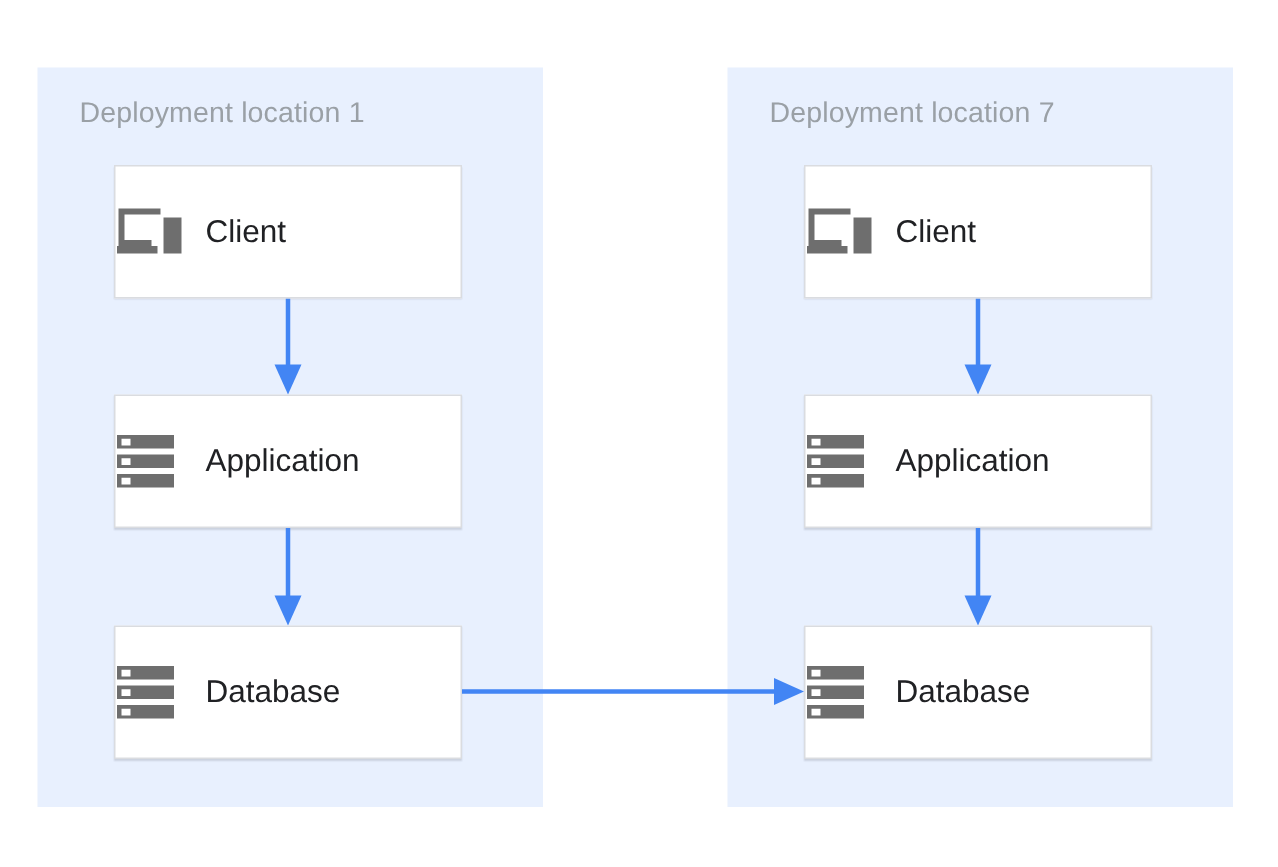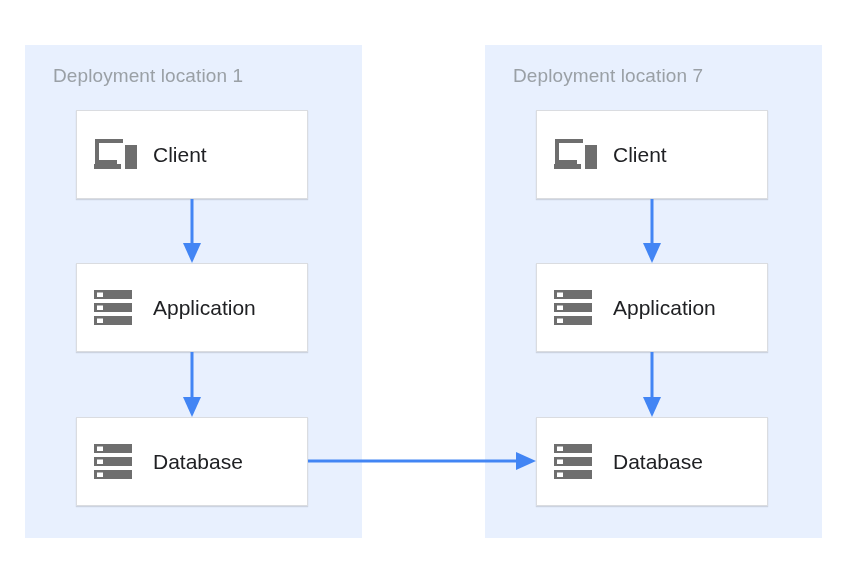--- a/index.html
+++ b/index.html
@@ -46,21 +46,21 @@
     position: absolute;
     width: 232px;
     height: 89px;
     background: #ffffff;
     border: 1px solid #dadce0;
     box-sizing: border-box;
     box-shadow: 0 1px 1px rgba(60,64,67,0.16);
     display: flex;
     align-items: center;
     justify-content: flex-start;
-    padding-left: 16px;
+    padding-left: 0;
     box-sizing: border-box;
   }
   .node-icon {
     width: 46px;
     height: 40px;
     flex: 0 0 46px;
     display: flex;
     align-items: center;
     justify-content: center;
     margin-right: 14px;

